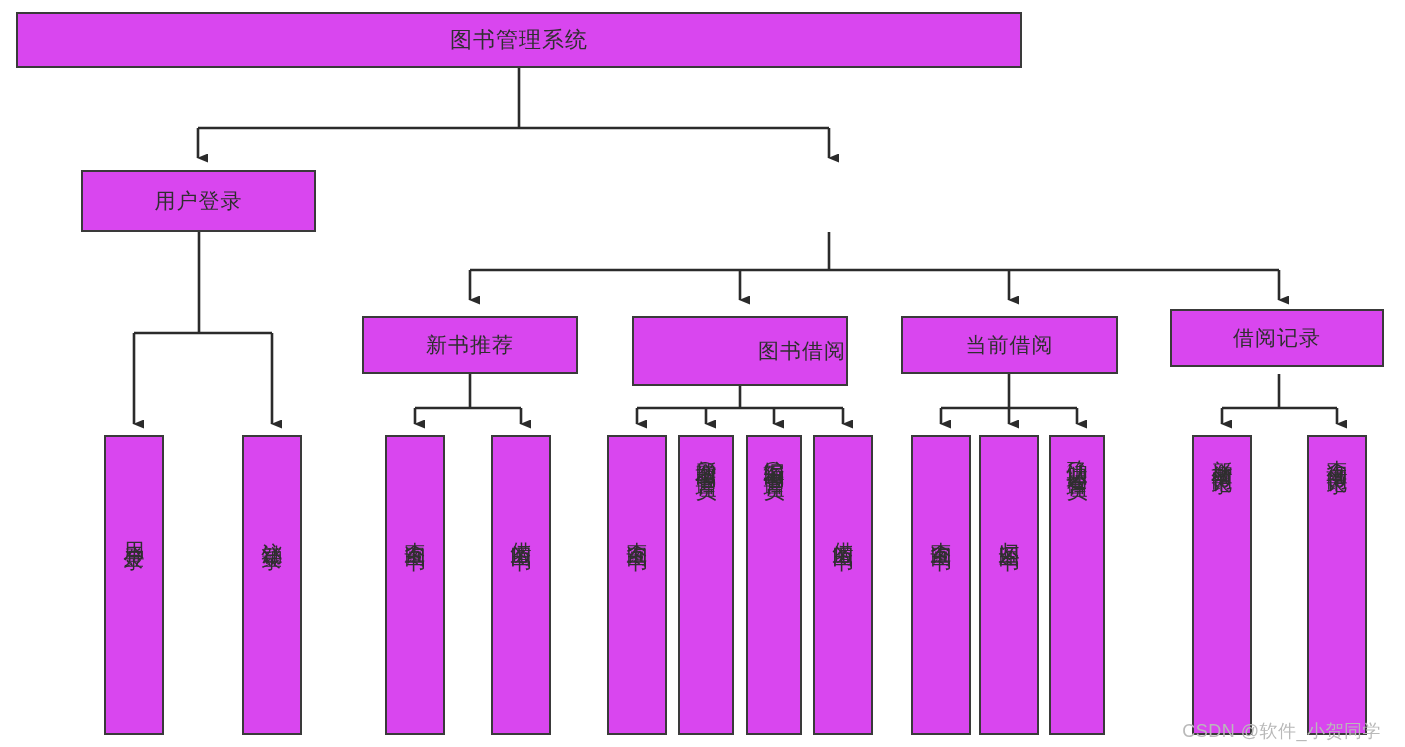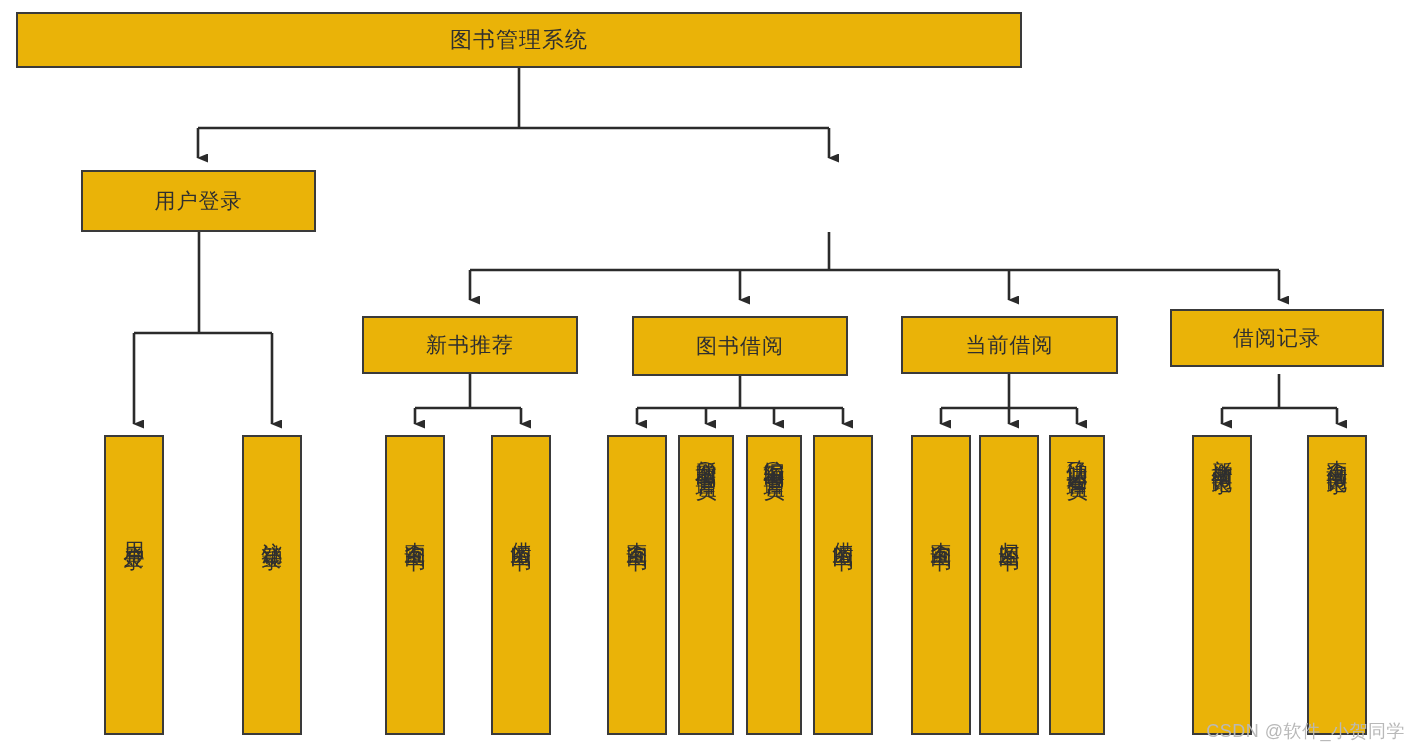--- a/index.html
+++ b/index.html
@@ -22,21 +22,21 @@
     left: 0;
     top: 0;
     width: 1405px;
     height: 747px;
     pointer-events: none;
   }
   .node {
     position: absolute;
     box-sizing: border-box;
     border: 2px solid #3a3a3a;
-    background: #eab308;
+    background: #d946ef;
     display: flex;
     align-items: center;
     justify-content: center;
     color: #2b2b2b;
   }
   .node .label {
     font-size: 21px;
     line-height: 1.25;
     letter-spacing: 1px;
     white-space: nowrap;
@@ -54,21 +54,21 @@
     font-size: 21px;
     letter-spacing: 3px;
     line-height: 1.05;
     white-space: nowrap;
   }
   .node.leaf.mid .label {
     padding-top: 82px;
   }
   .watermark {
     position: absolute;
-    right: 0;
+    right: 24px;
     bottom: 4px;
     font-size: 18px;
     color: #b9b9b9;
     letter-spacing: 0.5px;
     white-space: nowrap;
   }
 </style>
 </head>
 <body>
 
@@ -129,21 +129,21 @@
     <span class="label">图书管理系统</span>
   </div>
 
   <div class="node" style="left:81px; top:170px; width:235px; height:62px;">
     <span class="label">用户登录</span>
   </div>
 
   <div class="node" style="left:362px; top:316px; width:216px; height:58px;">
     <span class="label">新书推荐</span>
   </div>
-  <div class="node" style="left:632px; top:316px; width:216px; height:60px;">
+  <div class="node" style="left:632px; top:316px; width:216px; height:70px;justify-content:flex-end;">
     <span class="label">图书借阅</span>
   </div>
   <div class="node" style="left:901px; top:316px; width:217px; height:58px;text-align:center;">
     <span class="label">当前借阅</span>
   </div>
   <div class="node" style="left:1170px; top:309px; width:214px; height:58px;justify-content:center;">
     <span class="label">借阅记录</span>
   </div>
 
   <div class="node leaf mid" style="left:104px; top:435px; width:60px; height:300px;">

